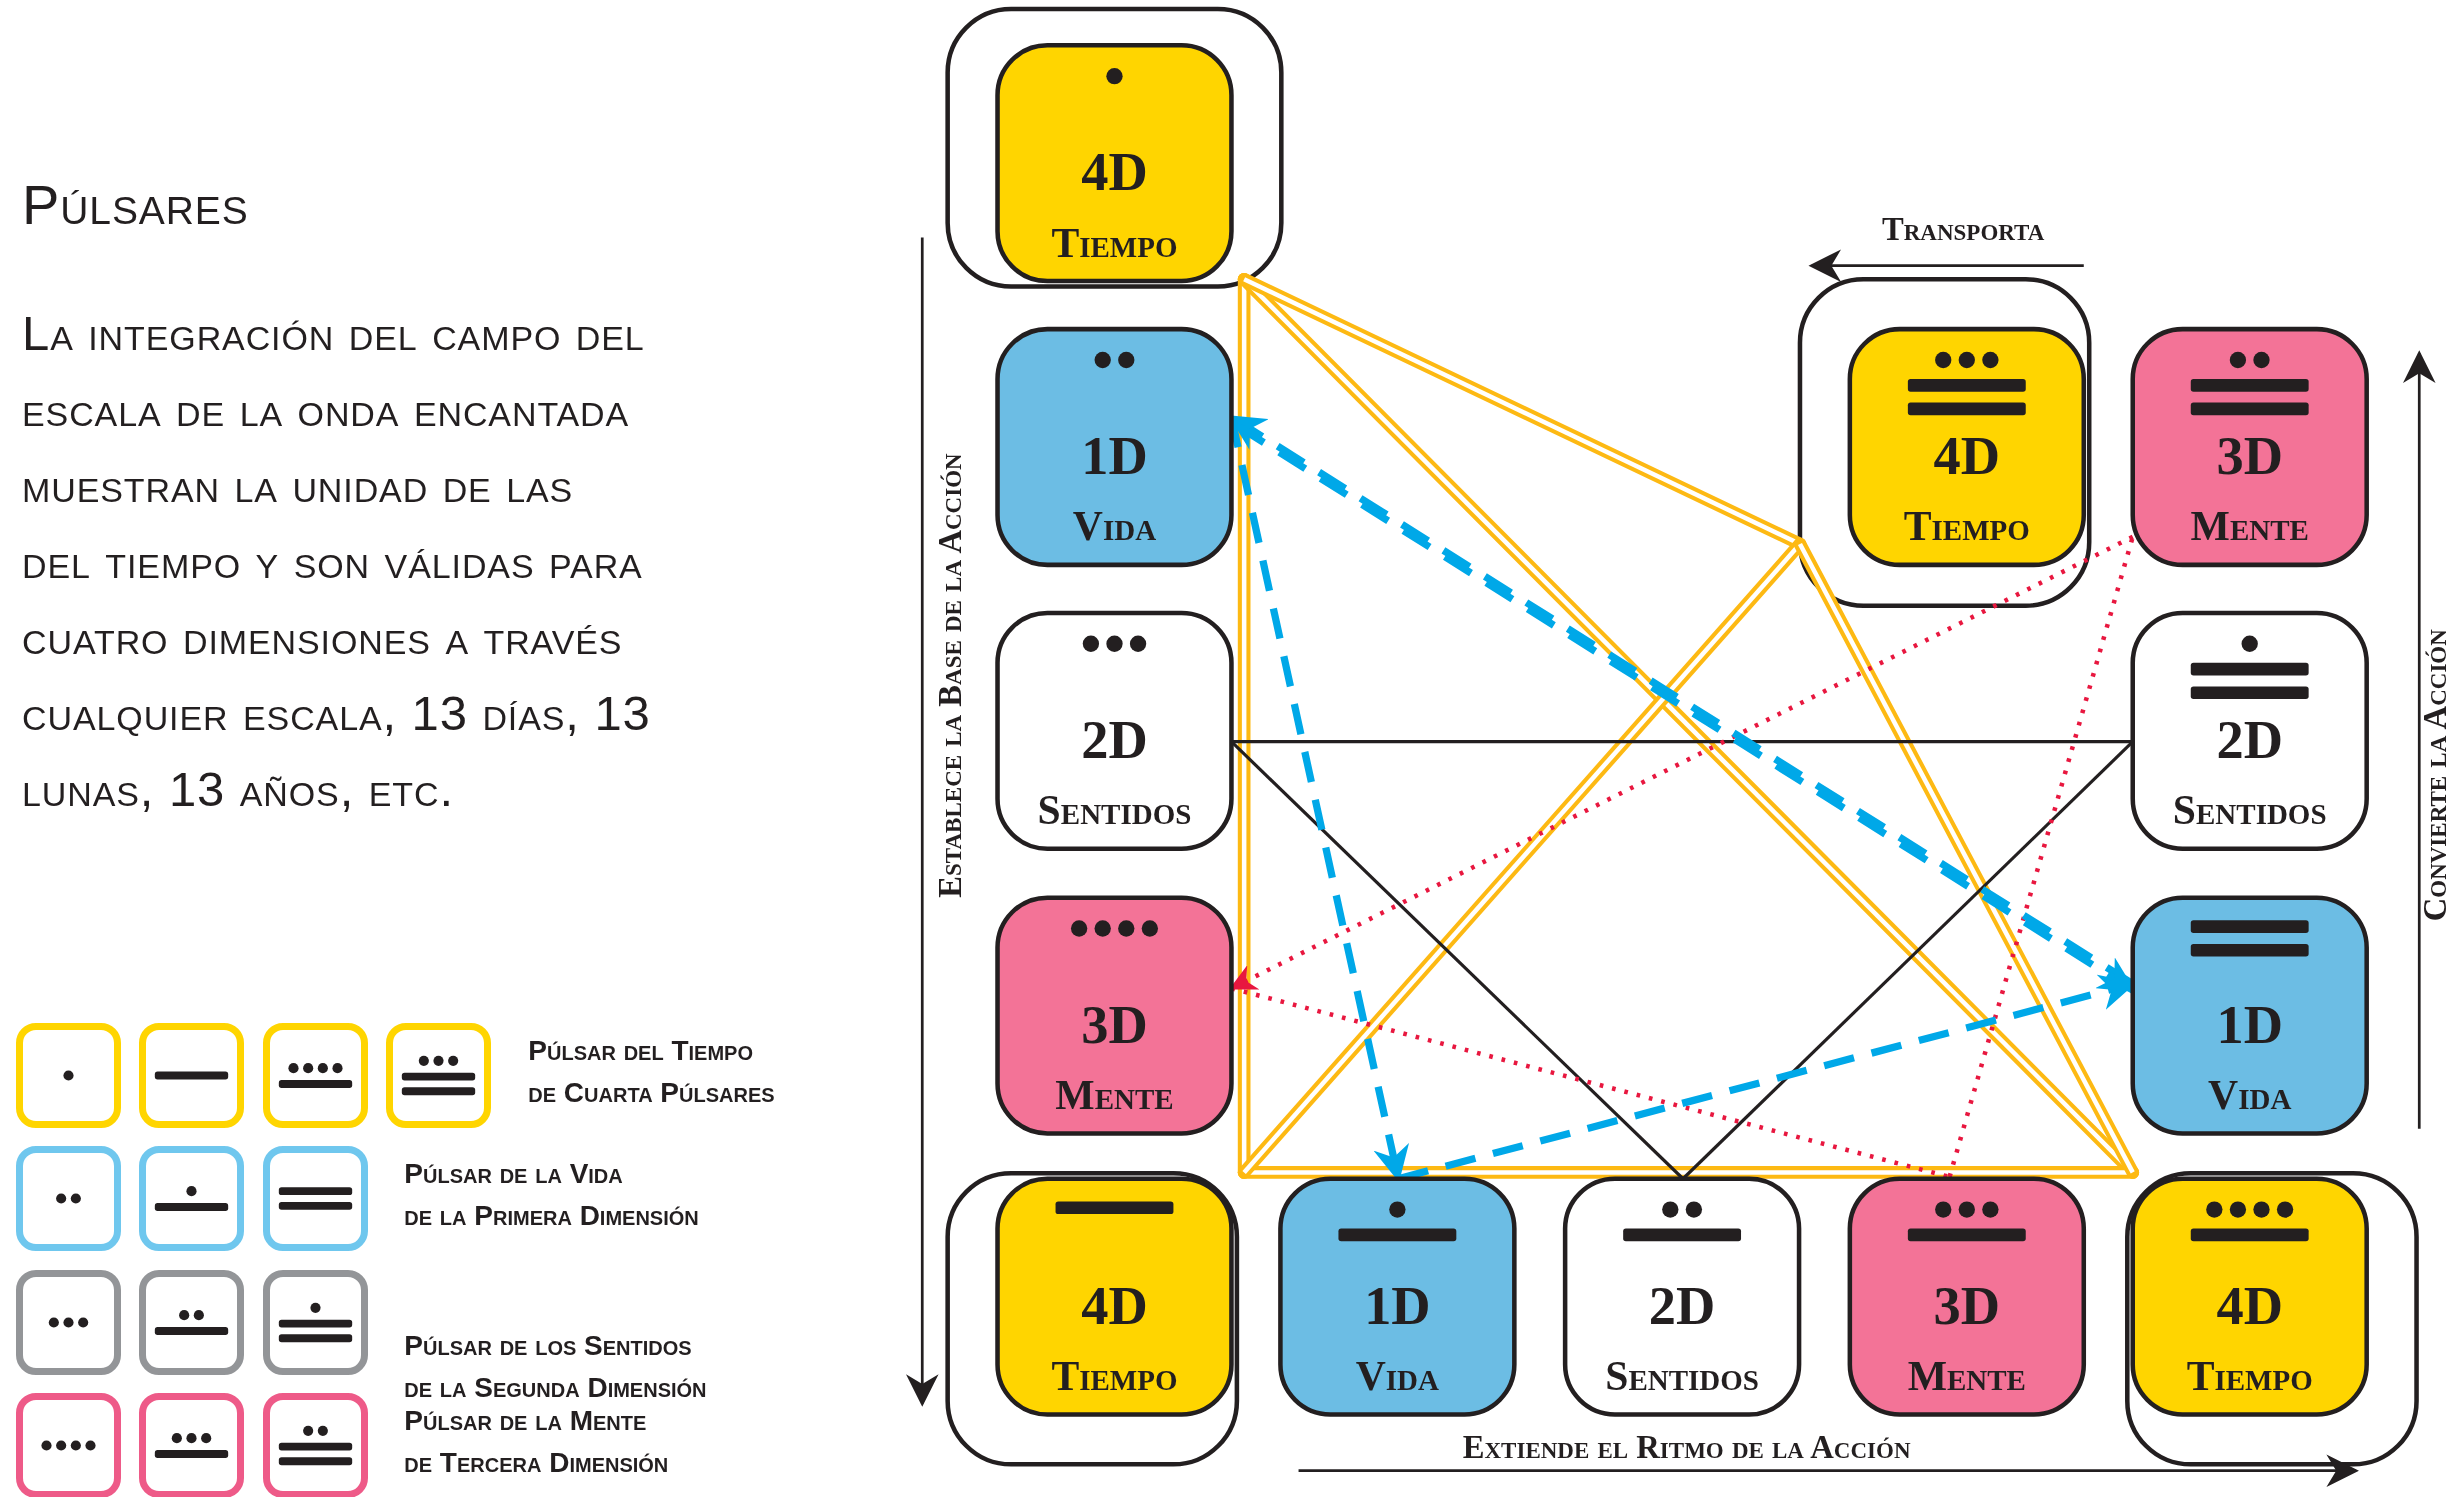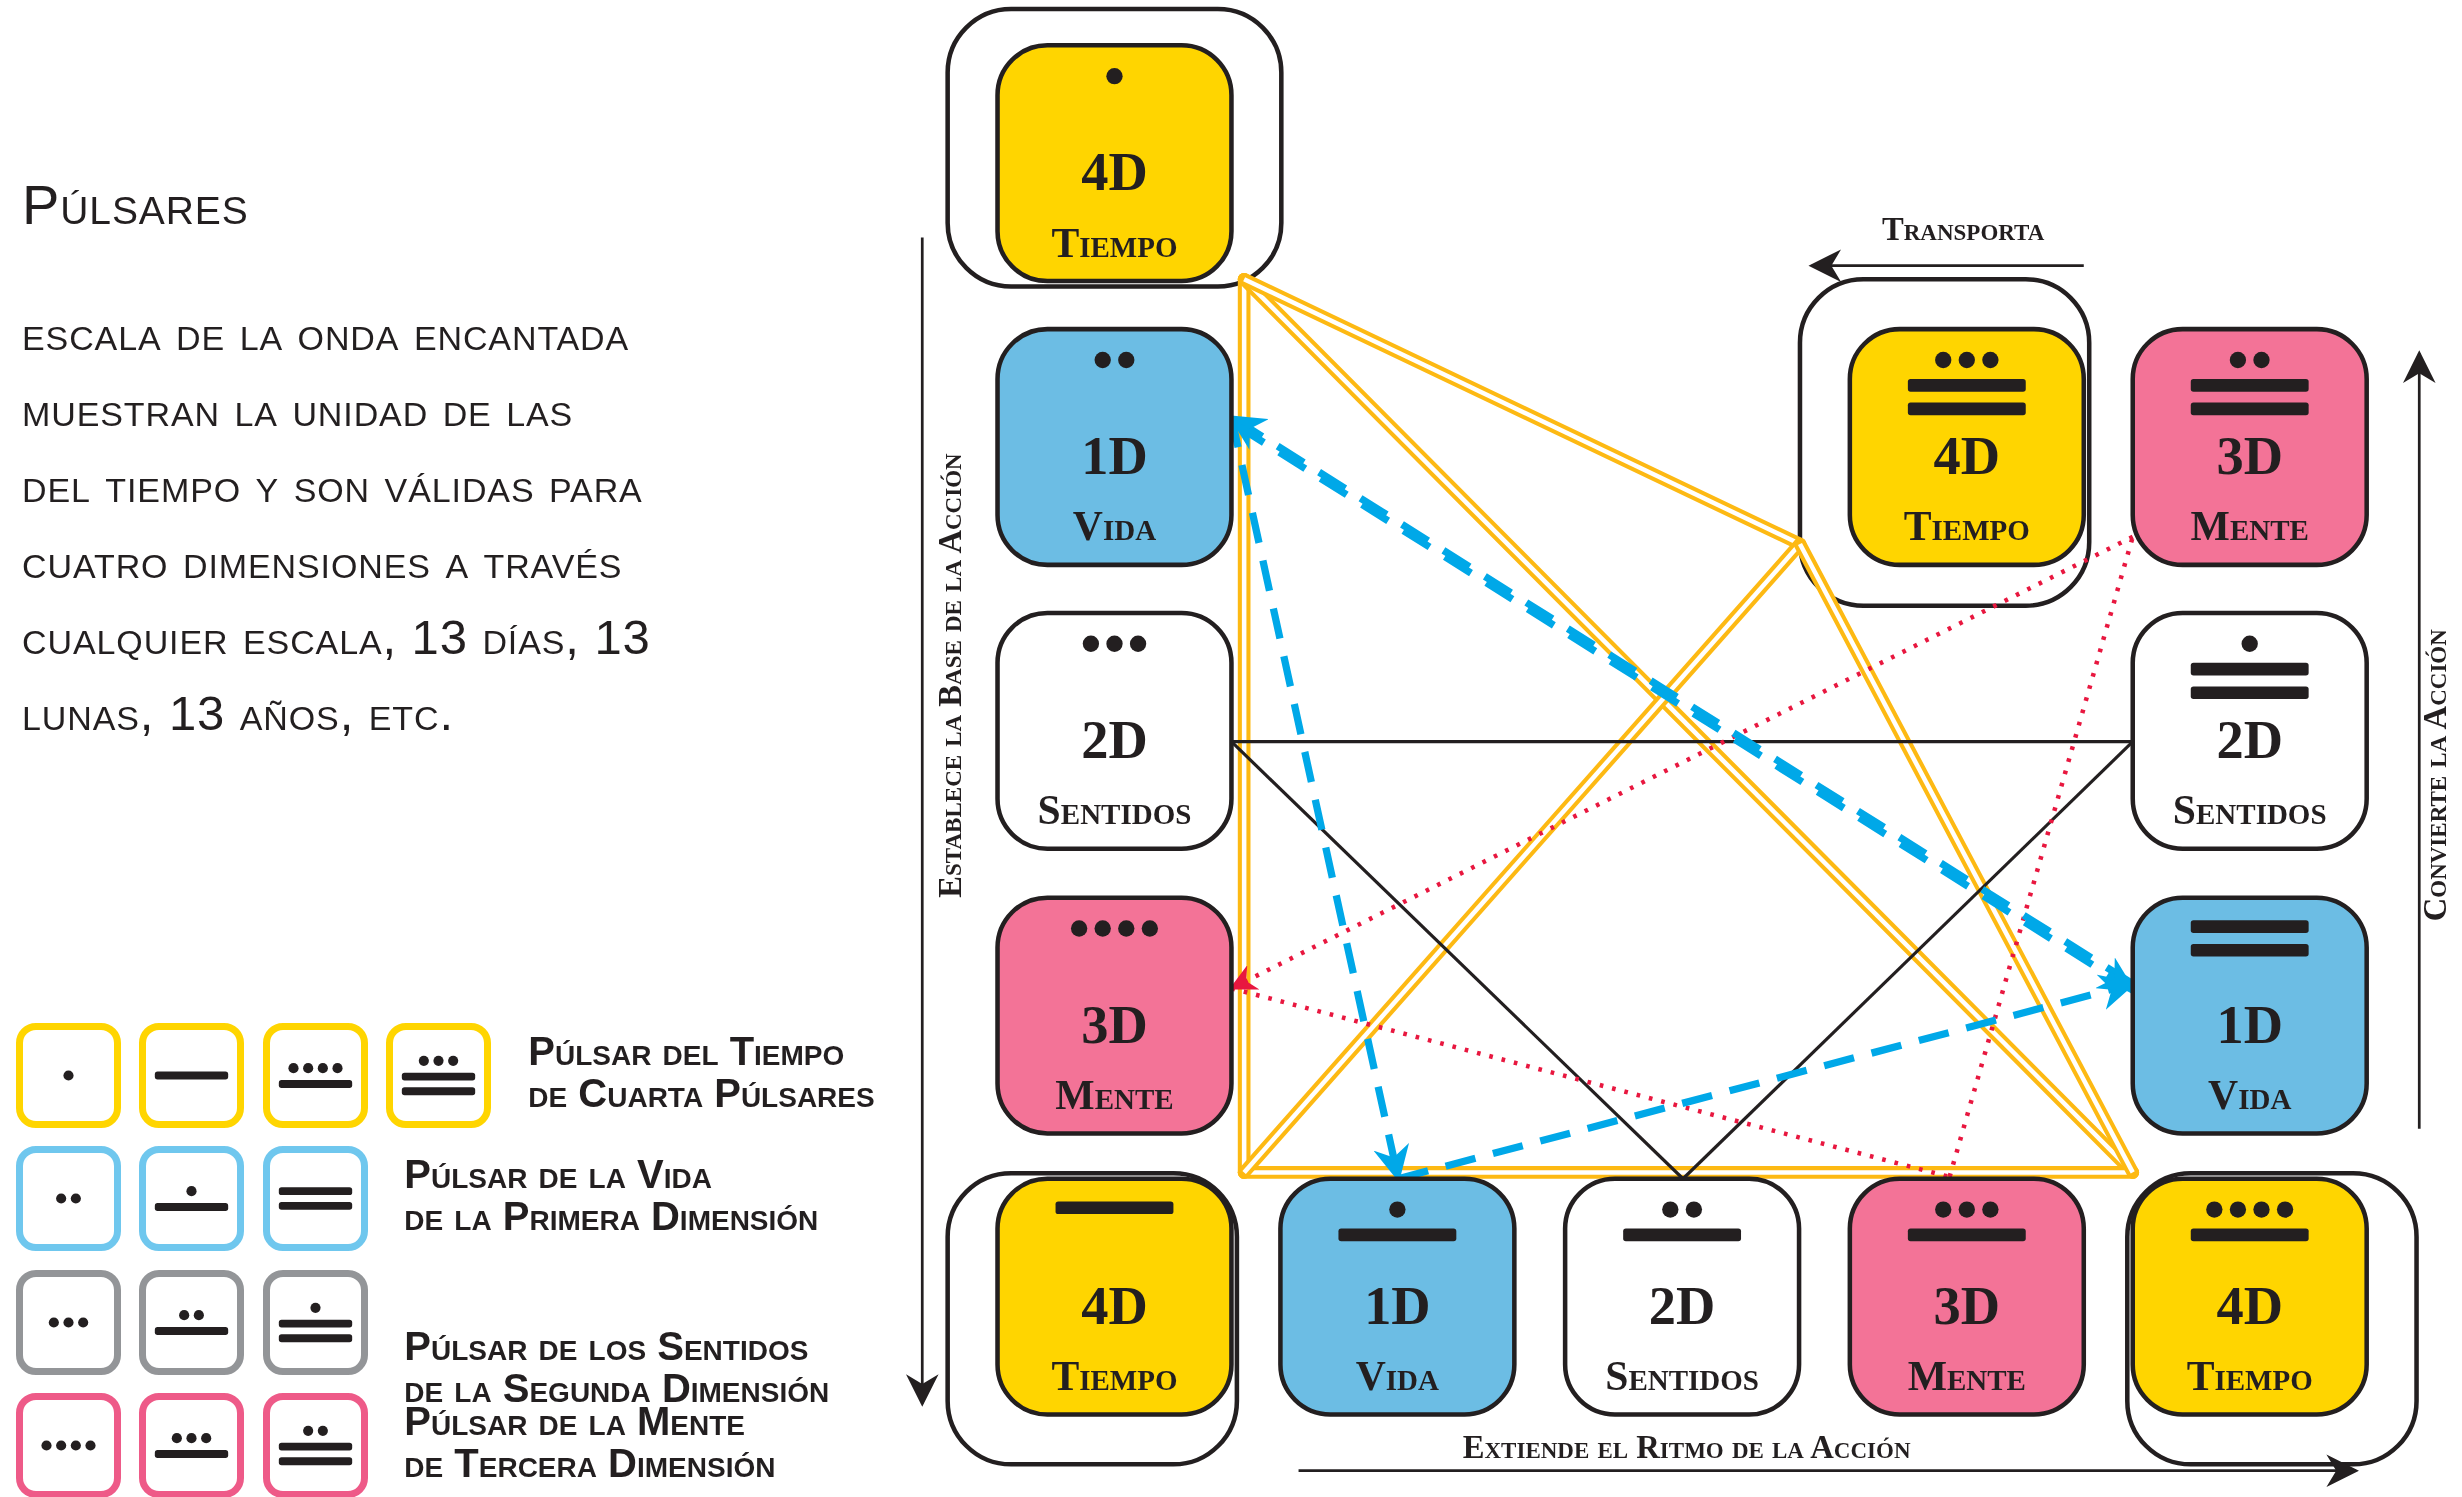--- a/index.html
+++ b/index.html
@@ -5,30 +5,31 @@
   html, body { margin:0; padding:0; background:#ffffff; }
   body { width:2462px; height:1497px; position:relative; overflow:hidden;
          font-family:"Liberation Sans", "DejaVu Sans", sans-serif; color:#231f20; }
   #title { position:absolute; left:22px; top:172px; font-size:56px; font-weight:normal;
            font-variant:small-caps; letter-spacing:0.9px; }
   #body { position:absolute; left:22px; top:295px; width:744px; }
   .bline { font-size:49px; font-variant:small-caps; line-height:76px; height:76px; white-space:nowrap; letter-spacing:0.9px; }
   #legend { position:absolute; left:16.3px; top:1023px; }
   .lrow { position:absolute; left:0; height:109px; }
   .lbox { position:absolute; width:91px; height:91px; border-radius:20px; border:7.3px solid; background:#fff; }
-  .ltext { position:absolute; font-size:40px; font-weight:bold; font-variant:small-caps; line-height:42px; white-space:nowrap; }
+  .ltext { position:absolute; font-size:28px; font-weight:bold; font-variant:small-caps; line-height:42px; white-space:nowrap; }
   svg text { font-family:"Liberation Serif", "DejaVu Serif", serif; }
   #diagram { position:absolute; left:0; top:0; }
 </style>
 </head>
 <body>
 
 <div id="title">Púlsares</div>
 
 <div id="body">
+  <div class="bline">La integración del campo del</div>
   <div class="bline">escala de la onda encantada</div>
   <div class="bline">muestran la unidad de las</div>
   <div class="bline">del tiempo y son válidas para</div>
   <div class="bline">cuatro dimensiones a través</div>
   <div class="bline">cualquier escala, 13 días, 13</div>
   <div class="bline">lunas, 13 años, etc.</div>
 </div>
 
 <div id="legend">
     <div class="lrow" style="top: 0px;">

